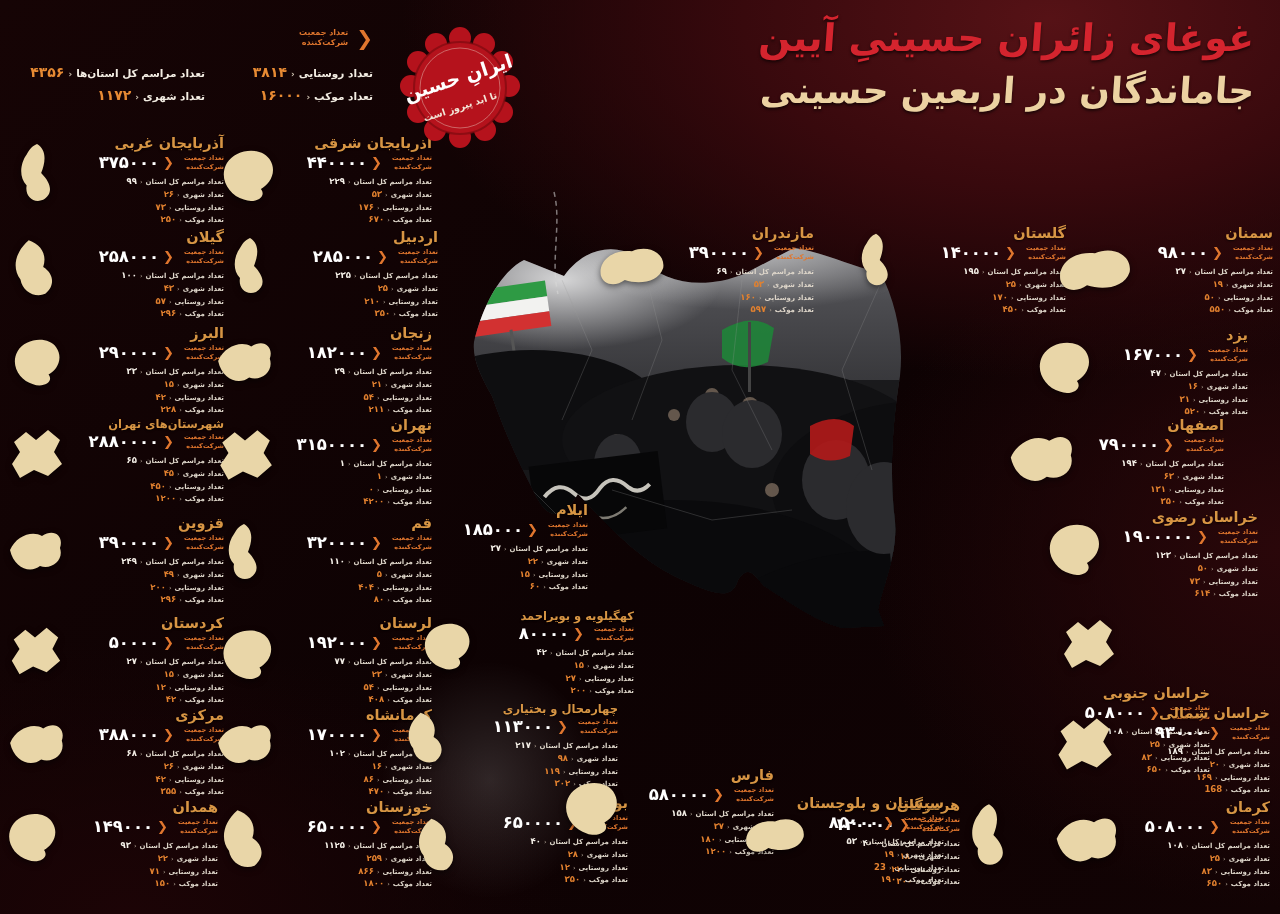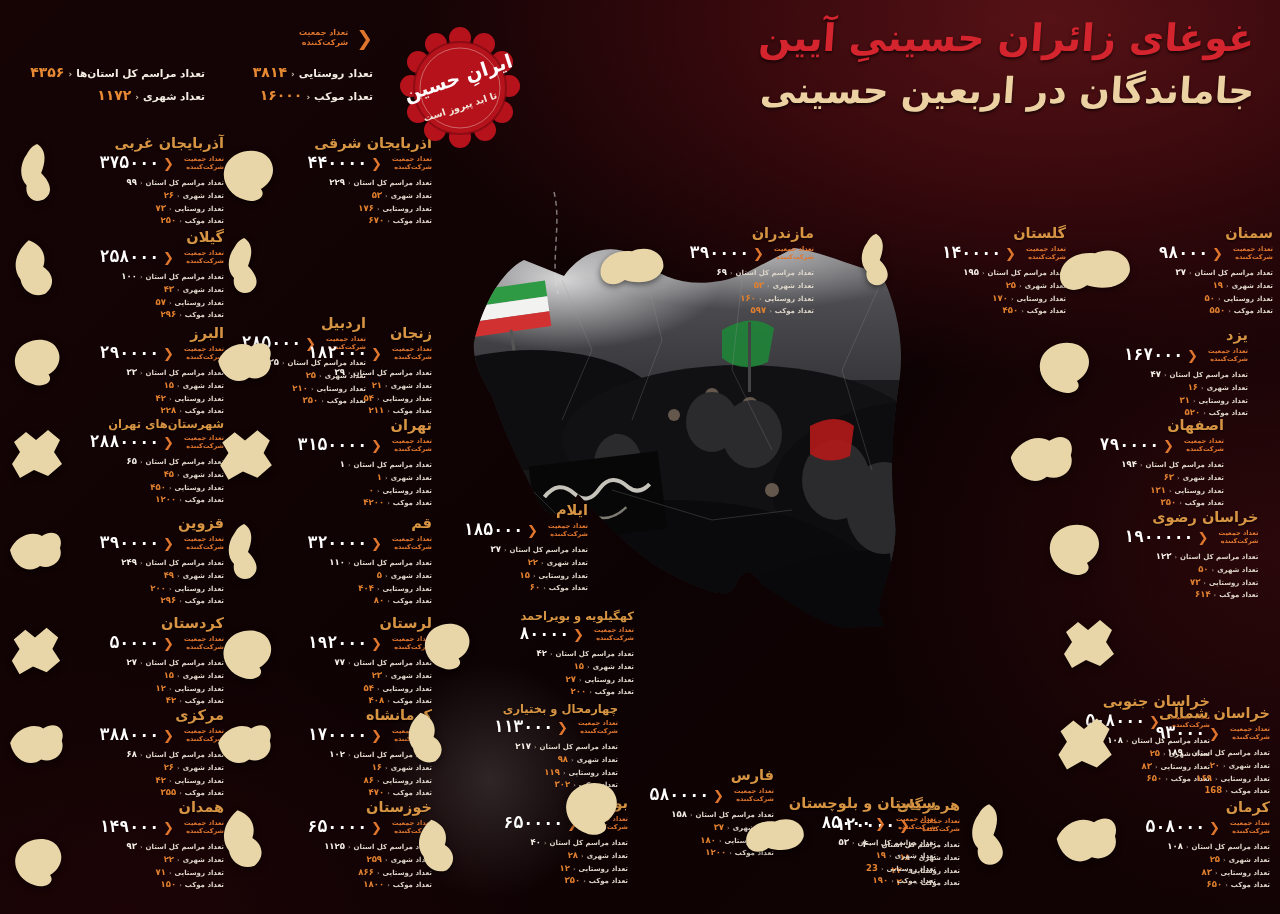--- a/index.html
+++ b/index.html
@@ -28,30 +28,30 @@
   .ov-item .lbl{font-size:10.5px;color:#f3ede3;}
   .ov-item .ch{font-size:9px;color:#cbbfae;}
   .ov-item .val{font-size:14px;color:#e78a33;letter-spacing:.5px;}
   
   .emblem{position:absolute;left:398px;top:22px;width:124px;height:136px;z-index:6;}
   .emblem svg{width:100%;height:100%;}
   
   .iranmap{position:absolute;left:412px;top:190px;width:650px;height:615px;z-index:1;}
   .haze{position:absolute;z-index:2;pointer-events:none;}
   
-  .province{position:absolute;display:flex;align-items:flex-start;gap:20px;width:218px;z-index:3;}
+  .province{position:absolute;display:flex;align-items:flex-start;gap:12px;width:218px;z-index:3;}
   .province.rev{flex-direction:row-reverse;}
   .pshape{flex:0 0 auto;margin-top:6px;filter:drop-shadow(0 2px 3px rgba(0,0,0,.55));}
   .pshape path{fill:#e9d6a8;}
   .pbody{direction:rtl;text-align:right;width:152px;}
   .pname{font-size:14.5px;font-weight:bold;color:#d79544;line-height:1.05;
     text-shadow:0 1px 2px rgba(0,0,0,.7);white-space:nowrap;}
   .pname.small{font-size:11.5px;}
   .ppop{display:flex;align-items:center;gap:4px;margin-top:2px;margin-bottom:3px;}
-  .pnum{font-size:16.5px;font-weight:bold;color:#ffffff;letter-spacing:1px;font-family:Liberation Mono, monospace;}
+  .pnum{font-size:16.5px;font-weight:bold;color:#ffffff;letter-spacing:1px;}
   .bigchev{font-size:13px;color:#e0762e;font-weight:bold;}
   .pplabel{font-size:6.5px;color:#e0762e;font-weight:bold;line-height:1.3;width:46px;}
   .stat{display:flex;align-items:baseline;gap:3px;line-height:1.5;}
   .stat .slabel{font-size:7px;font-weight:bold;color:#ddd5c9;}
   .stat .schev{font-size:6.5px;color:#b9ad9c;}
   .stat .sval{font-size:8.5px;font-weight:bold;color:#e2812f;}
   .stat.first .sval{color:#f5f0e8;margin-left:8px;}
 </style>
 </head>
 <body>
@@ -439,21 +439,21 @@
         <span class="sval">۴۲</span>
       </div>
       <div class="stat">
         <span class="slabel">تعداد موکب</span>
         <span class="schev">‹</span>
         <span class="sval">۳۵۵</span>
       </div>
     </div>
   </div>
 
-  <div class="province" style="left: 6px; top: 800px; align-items: flex-end;">
+  <div class="province" style="left: 0; top: 800px;">
     <svg class="pshape" viewBox="0 0 60 60" width="60" height="60">
       <path class="blob" d="M12,20 C20,6 44,4 52,16 C60,28 52,40 44,44 C50,52 38,58 28,54 C14,50 4,34 12,20 Z"></path>
     </svg>
     <div class="pbody">
       <div class="pname">همدان</div>
       <div class="ppop">
         <span class="pplabel">تعداد جمعیت شرکت‌کننده</span>
         <span class="bigchev">❮</span>
         <span class="pnum">۱۴۹۰۰۰</span>
       </div>
@@ -507,21 +507,21 @@
         <span class="sval">۱۷۶</span>
       </div>
       <div class="stat">
         <span class="slabel">تعداد موکب</span>
         <span class="schev">‹</span>
         <span class="sval">۶۷۰</span>
       </div>
     </div>
   </div>
 
-  <div class="province" style="left: 214px; top: 230px; flex-direction: column;">
+  <div class="province" style="left: 220px; top: 230px;">
     <svg class="pshape" viewBox="0 0 60 60" width="60" height="60">
       <path class="blob" d="M30,2 C40,8 38,20 34,30 C44,40 46,50 36,56 C26,60 18,52 20,42 C12,34 14,20 20,12 C24,5 26,4 30,2 Z"></path>
     </svg>
     <div class="pbody">
       <div class="pname">اردبیل</div>
       <div class="ppop">
         <span class="pplabel">تعداد جمعیت شرکت‌کننده</span>
         <span class="bigchev">❮</span>
         <span class="pnum">۲۸۵۰۰۰</span>
       </div>

